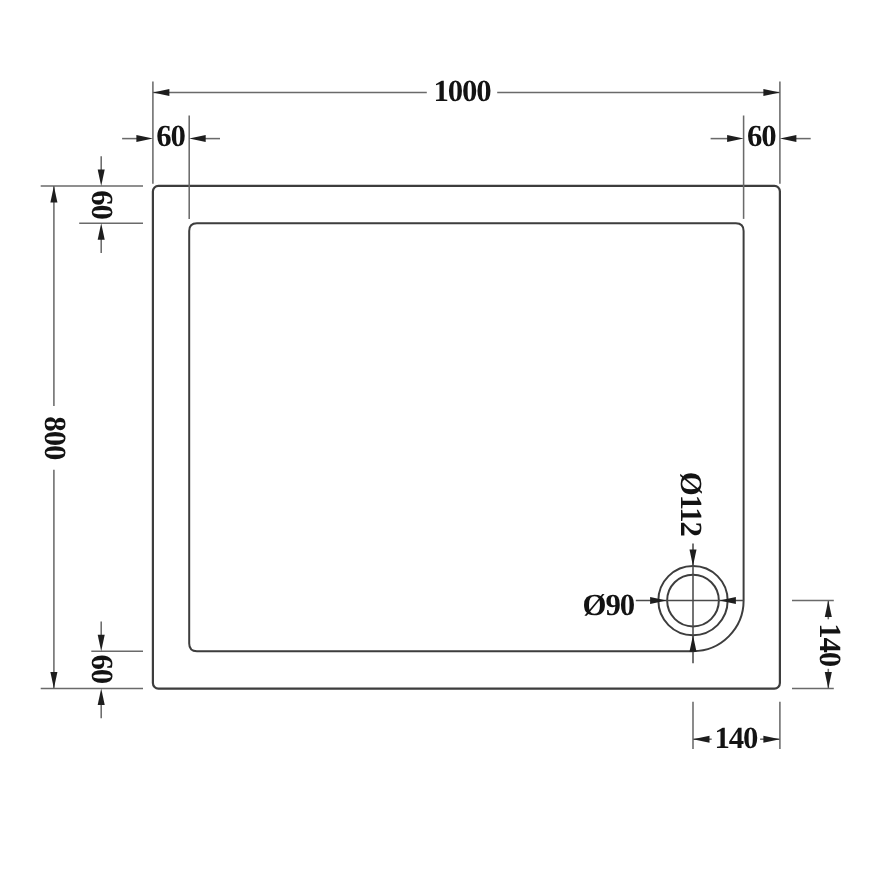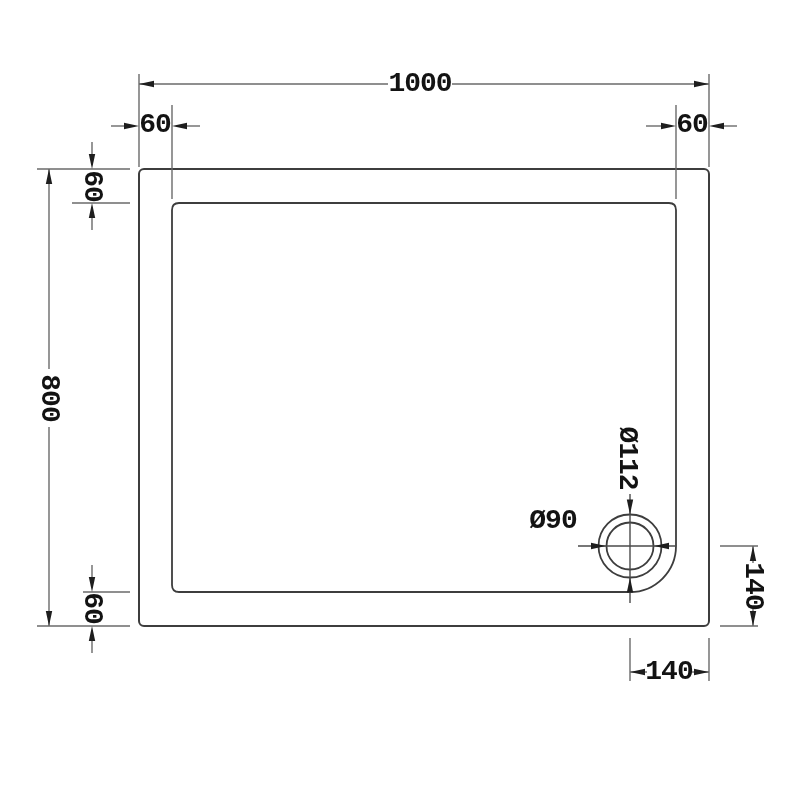--- a/index.html
+++ b/index.html
@@ -1,21 +1,21 @@
 <!DOCTYPE html>
 <html><head>
 <meta charset="utf-8">
 <style>
   html, body { margin: 0; padding: 0; background: #ffffff; }
   .canvas {
     position: relative;
     width: 800px;
     height: 800px;
     background: #ffffff;
-    font-family: Liberation Mono, monospace;
+    font-family: Liberation Serif, serif;
     overflow: hidden;
   }
   .canvas svg { position: absolute; left: 0; top: 0; }
   .dim-label {
     position: absolute;
     transform: translate(-50%, -50%);
     font-size: 28px;
     font-weight: bold;
     color: #131313;
     letter-spacing: -1px;
@@ -139,19 +139,19 @@
   <span class="dim-label" style="left:692px; top:125px;">60</span>
 
   <span class="dim-label vertical" style="left:49px; top:398px;">800</span>
 
   <span class="dim-label vertical" style="left:92px; top:186px;">60</span>
 
   <span class="dim-label vertical" style="left:92px; top:608px;">60</span>
 
   <span class="dim-label vertical" style="left:627px; top:458px;">Ø112</span>
 
-  <span class="dim-label" style="left:553px; top:521px;">Ø90</span>
+  <span class="dim-label" style="left:553px; top:551px;">Ø90</span>
 
   <span class="dim-label vertical" style="left:753px; top:586px;">140</span>
 
   <span class="dim-label" style="left:669px; top:672px;">140</span>
 
 </div>
 
 </body></html>

